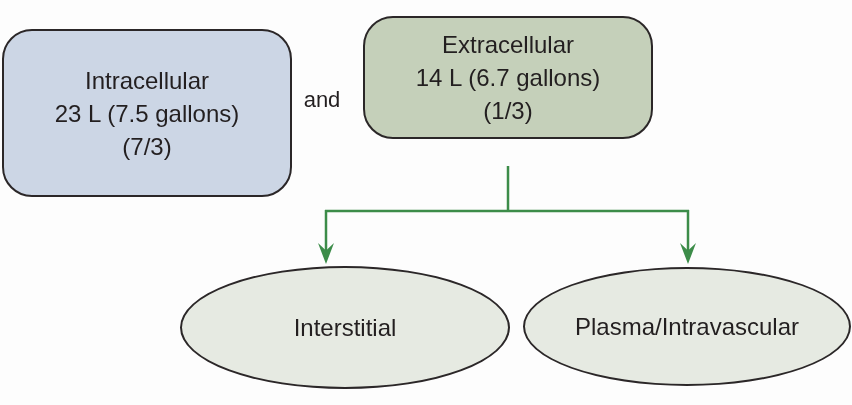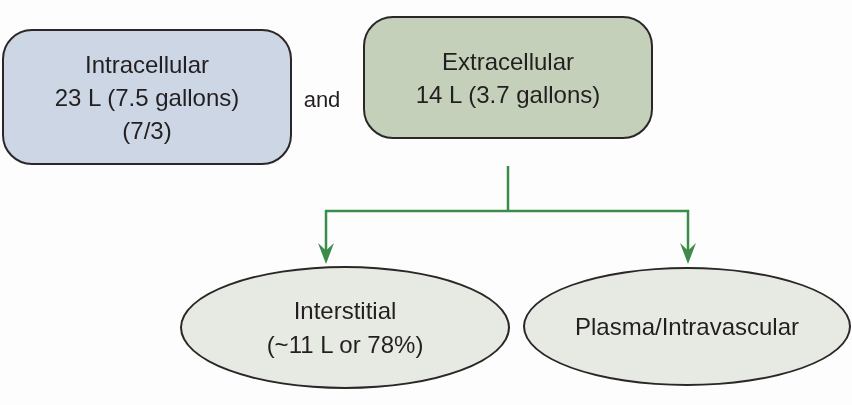--- a/index.html
+++ b/index.html
@@ -32,21 +32,21 @@
     align-items: center;
     text-align: center;
     border: 2.5px solid var(--node_border);
     font-size: 24px;
     line-height: 33px;
     color: var(--text);
   }
   .box { border-radius: 30px; }
   .box-intracellular {
     left: 2px; top: 29px;
-    width: 290px; height: 136px;
+    width: 290px; height: 168px;
     background: var(--intracellular_fill);
   }
   .box-extracellular {
     left: 363px; top: 16px;
     width: 290px; height: 123px;
     background: var(--extracellular_fill);
   }
   .and-label {
     position: absolute;
     left: 294px; top: 83px;
@@ -93,34 +93,34 @@
   <div class="node box box-intracellular">
     <div>Intracellular</div>
     <div>23 L (7.5 gallons)</div>
     <div>(7/3)</div>
   </div>
 
   <div class="and-label">and</div>
 
   <div class="node box box-extracellular">
     <div>Extracellular</div>
-    <div>14 L (3.7 gallons)</div>
+    <div>14 L (6.7 gallons)</div>
+    <div>(1/3)</div>
   </div>
 
   <svg class="connectors" viewBox="0 0 852 405" xmlns="http://www.w3.org/2000/svg">
     <line class="wire" x1="508" y1="166" x2="508" y2="211"></line>
     <line class="wire" x1="325" y1="211" x2="689" y2="211"></line>
     <line class="wire" x1="326" y1="210" x2="326" y2="252"></line>
     <line class="wire" x1="688" y1="210" x2="688" y2="252"></line>
     <path class="arrowhead" d="M 326 264 L 318 243 L 326 250.5 L 334 243 Z"></path>
     <path class="arrowhead" d="M 688 264 L 680 243 L 688 250.5 L 696 243 Z"></path>
   </svg>
 
   <div class="node ellipse ellipse-interstitial">
     <div>Interstitial</div>
-    <div>(~11 L or 78%)</div>
   </div>
 
   <div class="node ellipse ellipse-plasma">
     <div>Plasma/Intravascular</div>
   </div>
 
 </div>
 
 </body></html>

